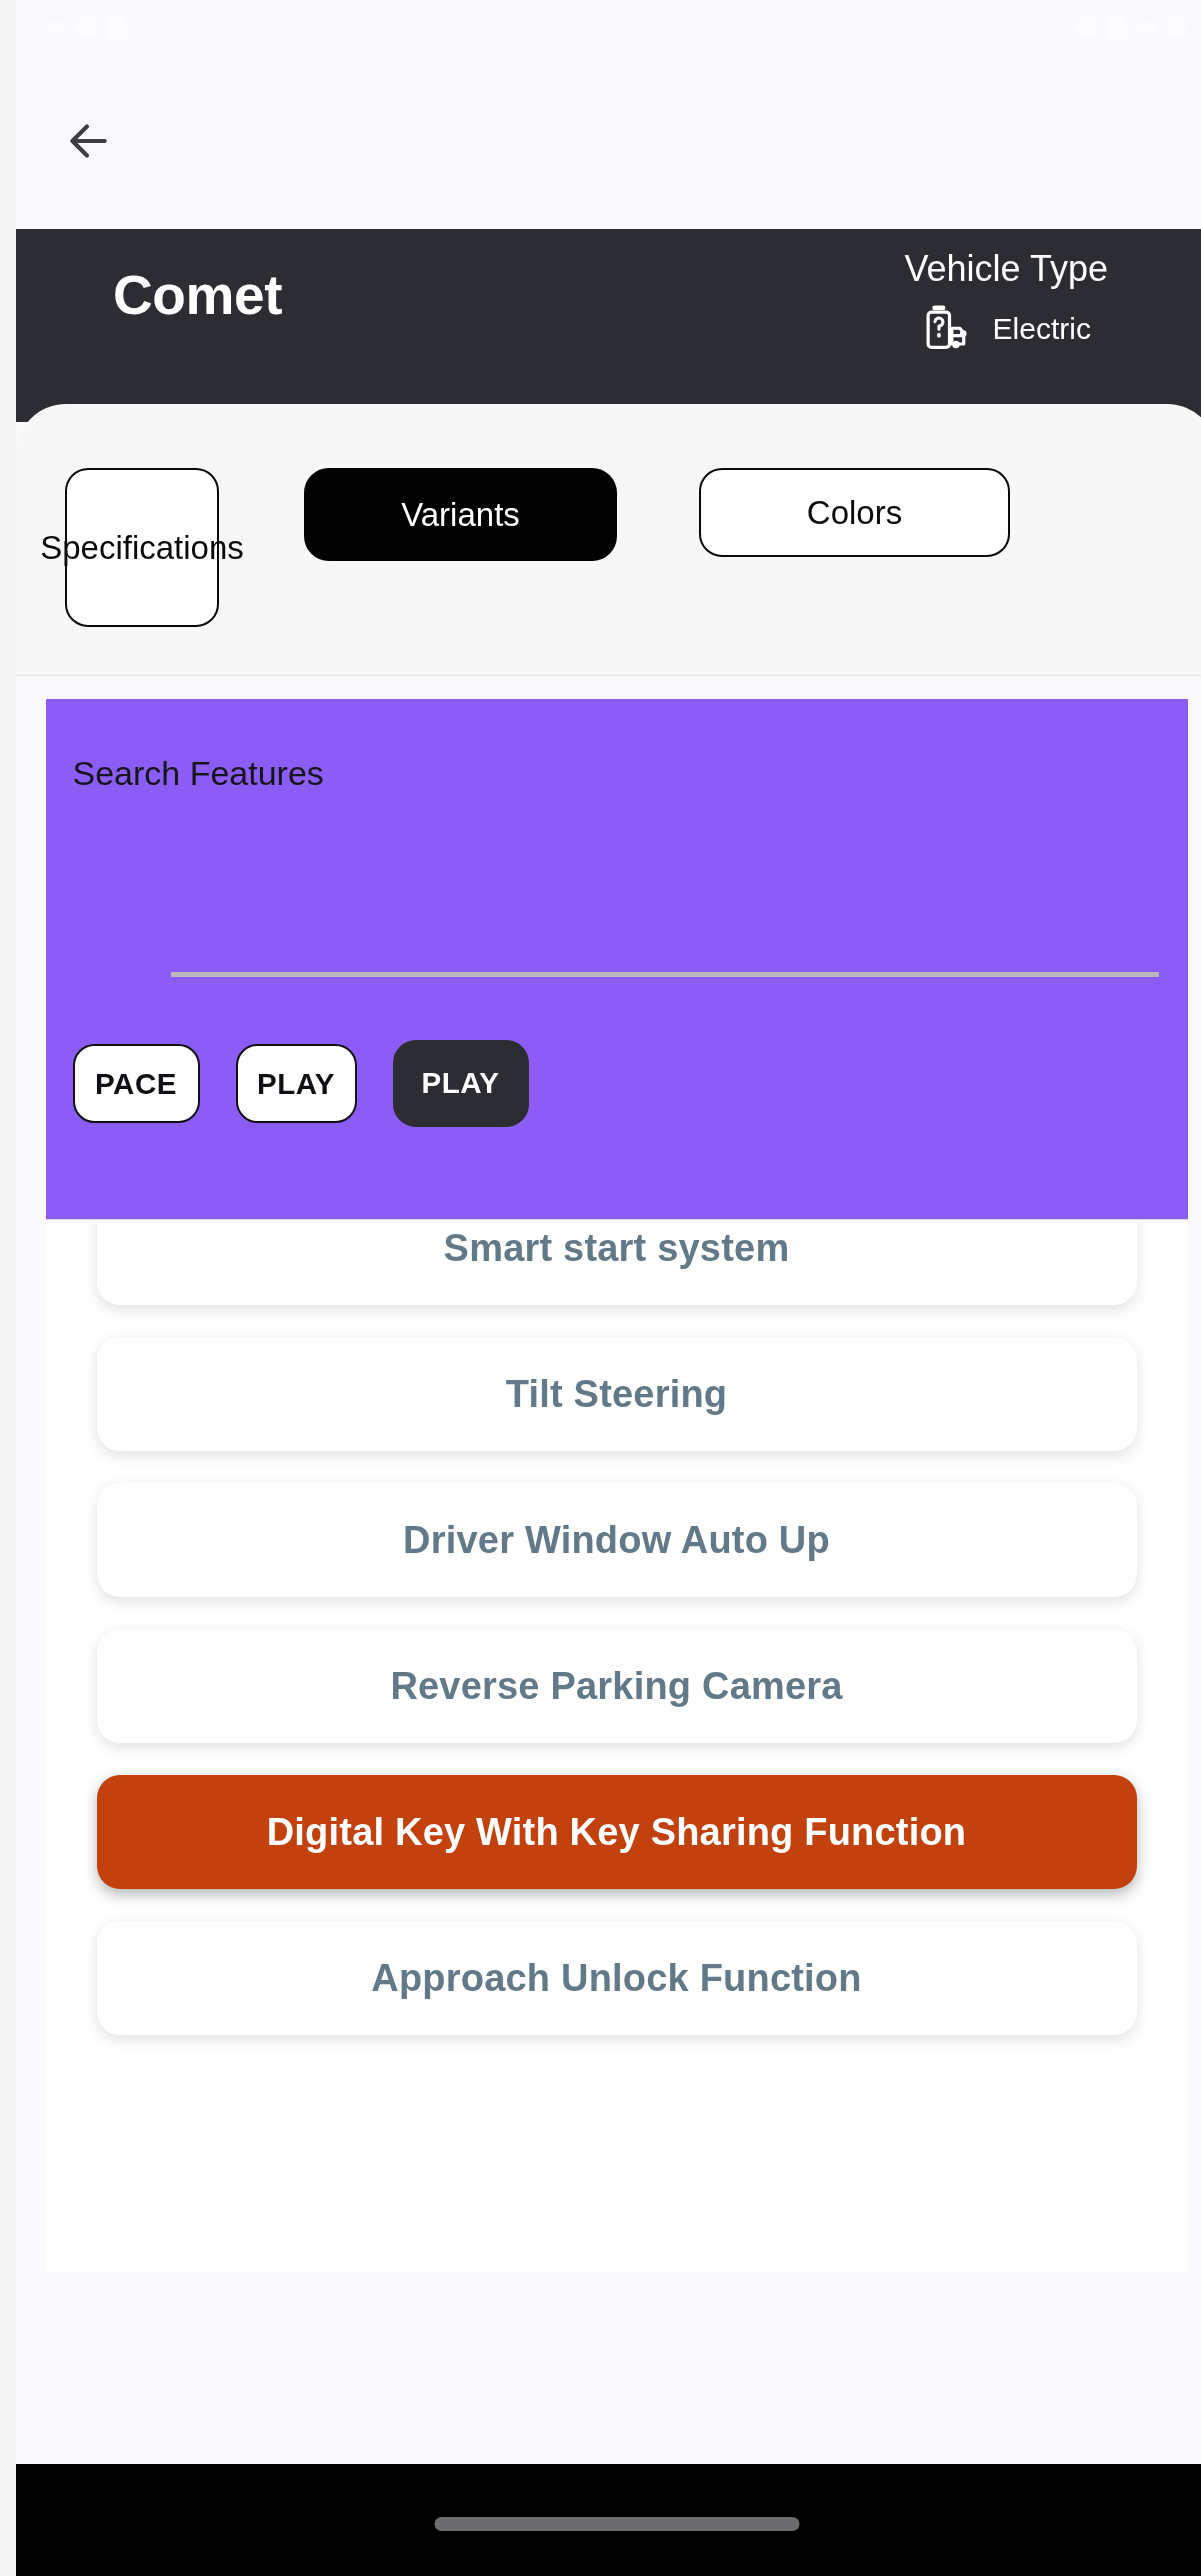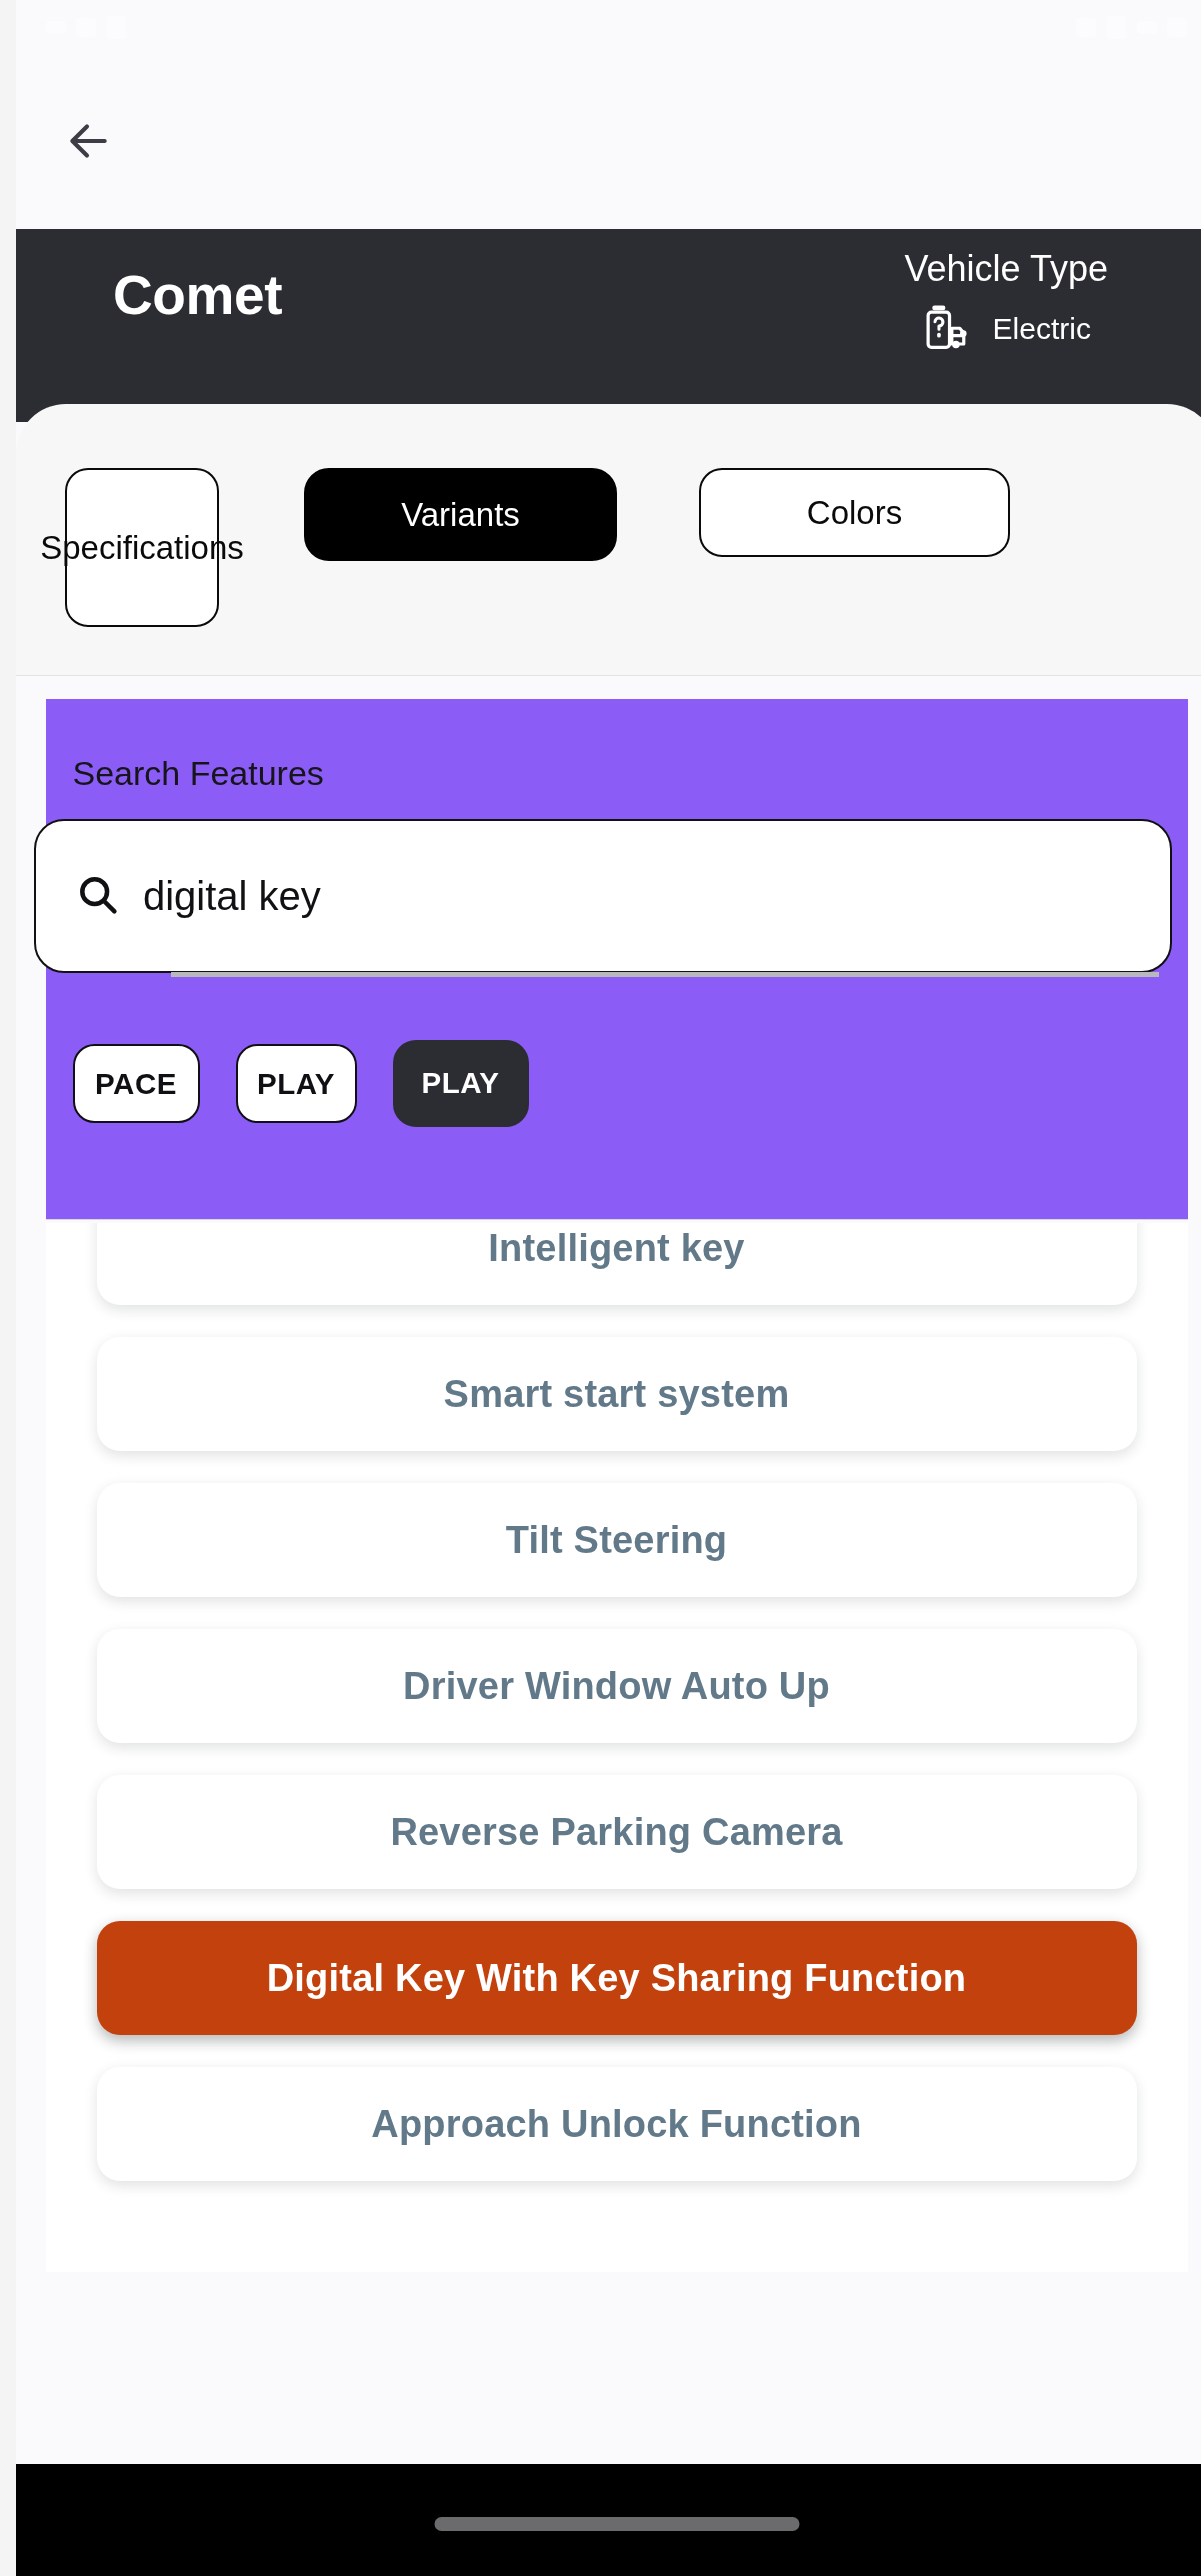--- a/index.html
+++ b/index.html
@@ -261,50 +261,38 @@
       </div>
       <div class="tab t-col">
         <span>Colors</span>
       </div>
     </div>
   </div>
 
   <div class="searchpanel">
     <div class="search-label">Search Features</div>
 
-    <div class="search-box">
-      <span>
-        <svg width="45" height="45" viewBox="0 0 24 24" fill="none" stroke="#111114" stroke-width="2.4" stroke-linecap="round">
-          <circle cx="10.5" cy="10.5" r="6.6"></circle>
-          <line x1="15.6" y1="15.6" x2="21" y2="21"></line>
-        </svg>
-      </span>
-      <span class="search-value" title="Search Features">digital key</span>
-    </div>
     <div class="search-underline"></div>
 
     <div class="pills">
       <div class="pill p-pace">
         <span>PACE</span>
       </div>
       <div class="pill p-play">
         <span>PLAY</span>
       </div>
       <div class="pill p-plush">
         <span>PLAY</span>
       </div>
     </div>
   </div>
 
   <div class="listpanel">
     <div class="list-inner">
       <div class="fcard">
-        <span class="flabel">Intelligent key</span>
-      </div>
-      <div class="fcard">
         <span class="flabel">Smart start system</span>
       </div>
       <div class="fcard">
         <span class="flabel">Tilt Steering</span>
       </div>
       <div class="fcard">
         <span class="flabel">Driver Window Auto Up</span>
       </div>
       <div class="fcard">
         <span class="flabel">Reverse Parking Camera</span>

